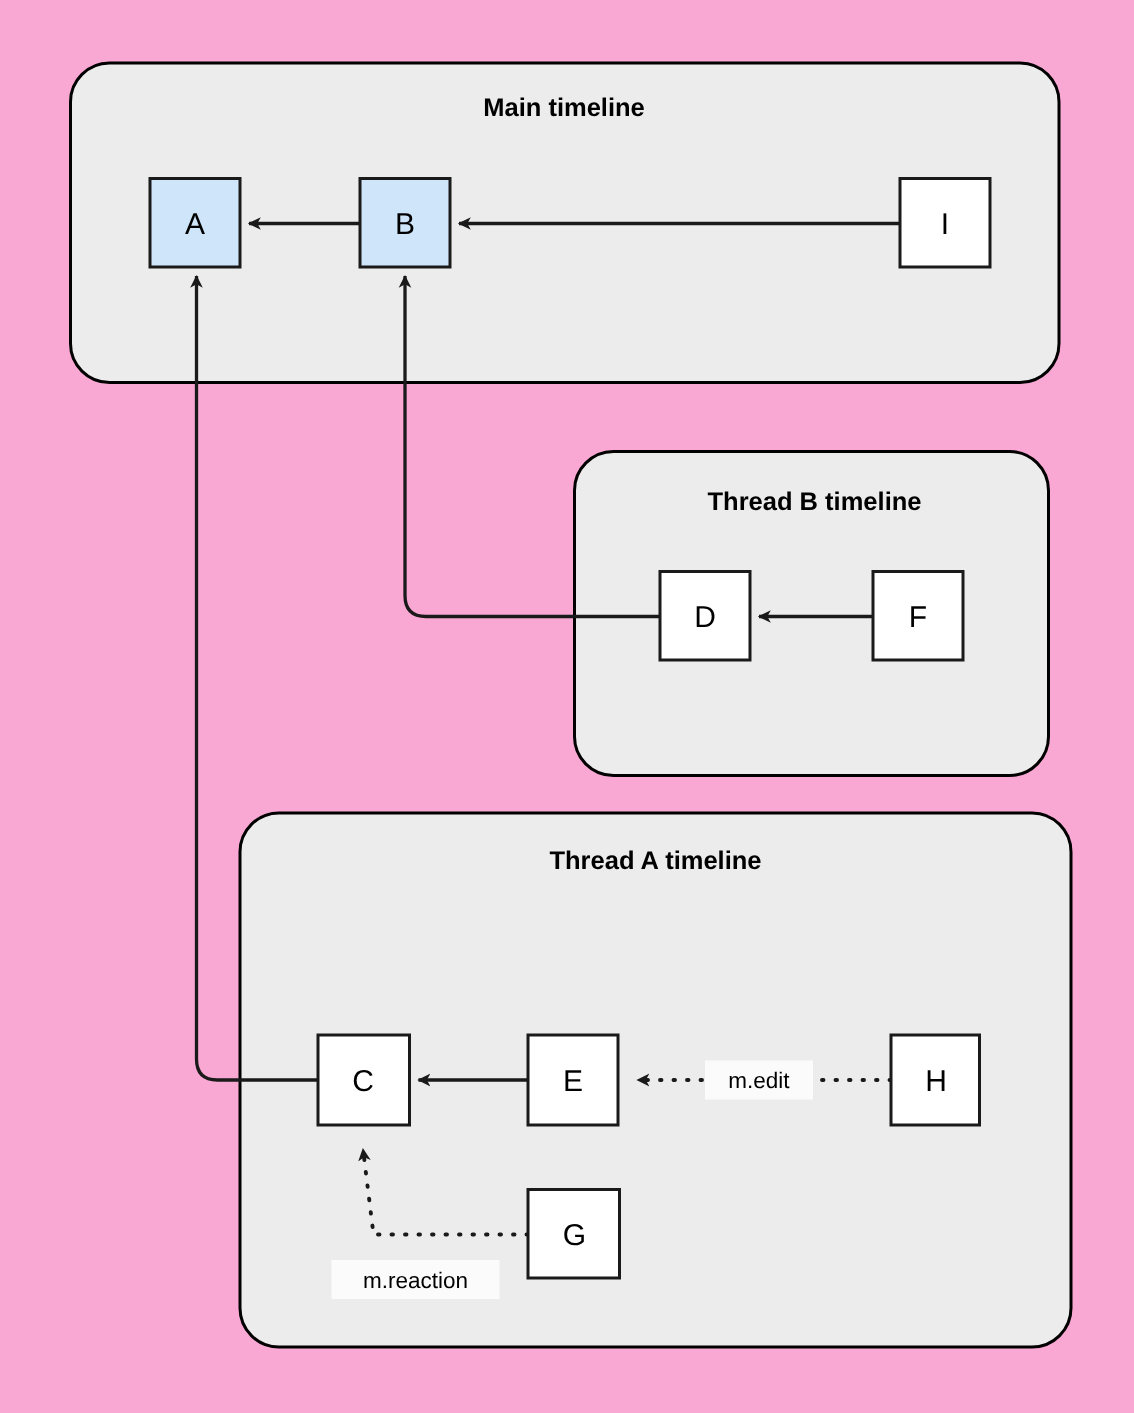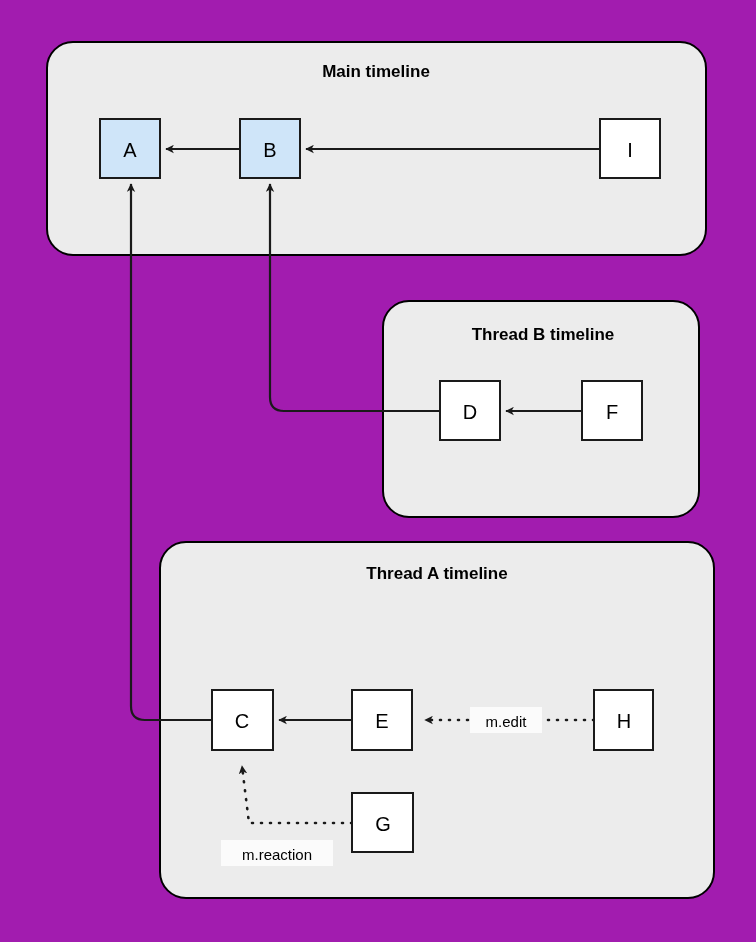--- a/index.html
+++ b/index.html
@@ -7,21 +7,21 @@
     padding: 0;
     background: #ffffff;
   }
   body {
     font-family: "Liberation Sans", sans-serif;
   }
   #canvas {
     position: relative;
     width: 756px;
     height: 942px;
-    background: #a21caf;
+    background: #f9a8d4;
     overflow: hidden;
   }
   #diagram-svg {
     position: absolute;
     top: 0;
     left: 0;
     width: 756px;
     height: 942px;
   }
   .timeline-title {

